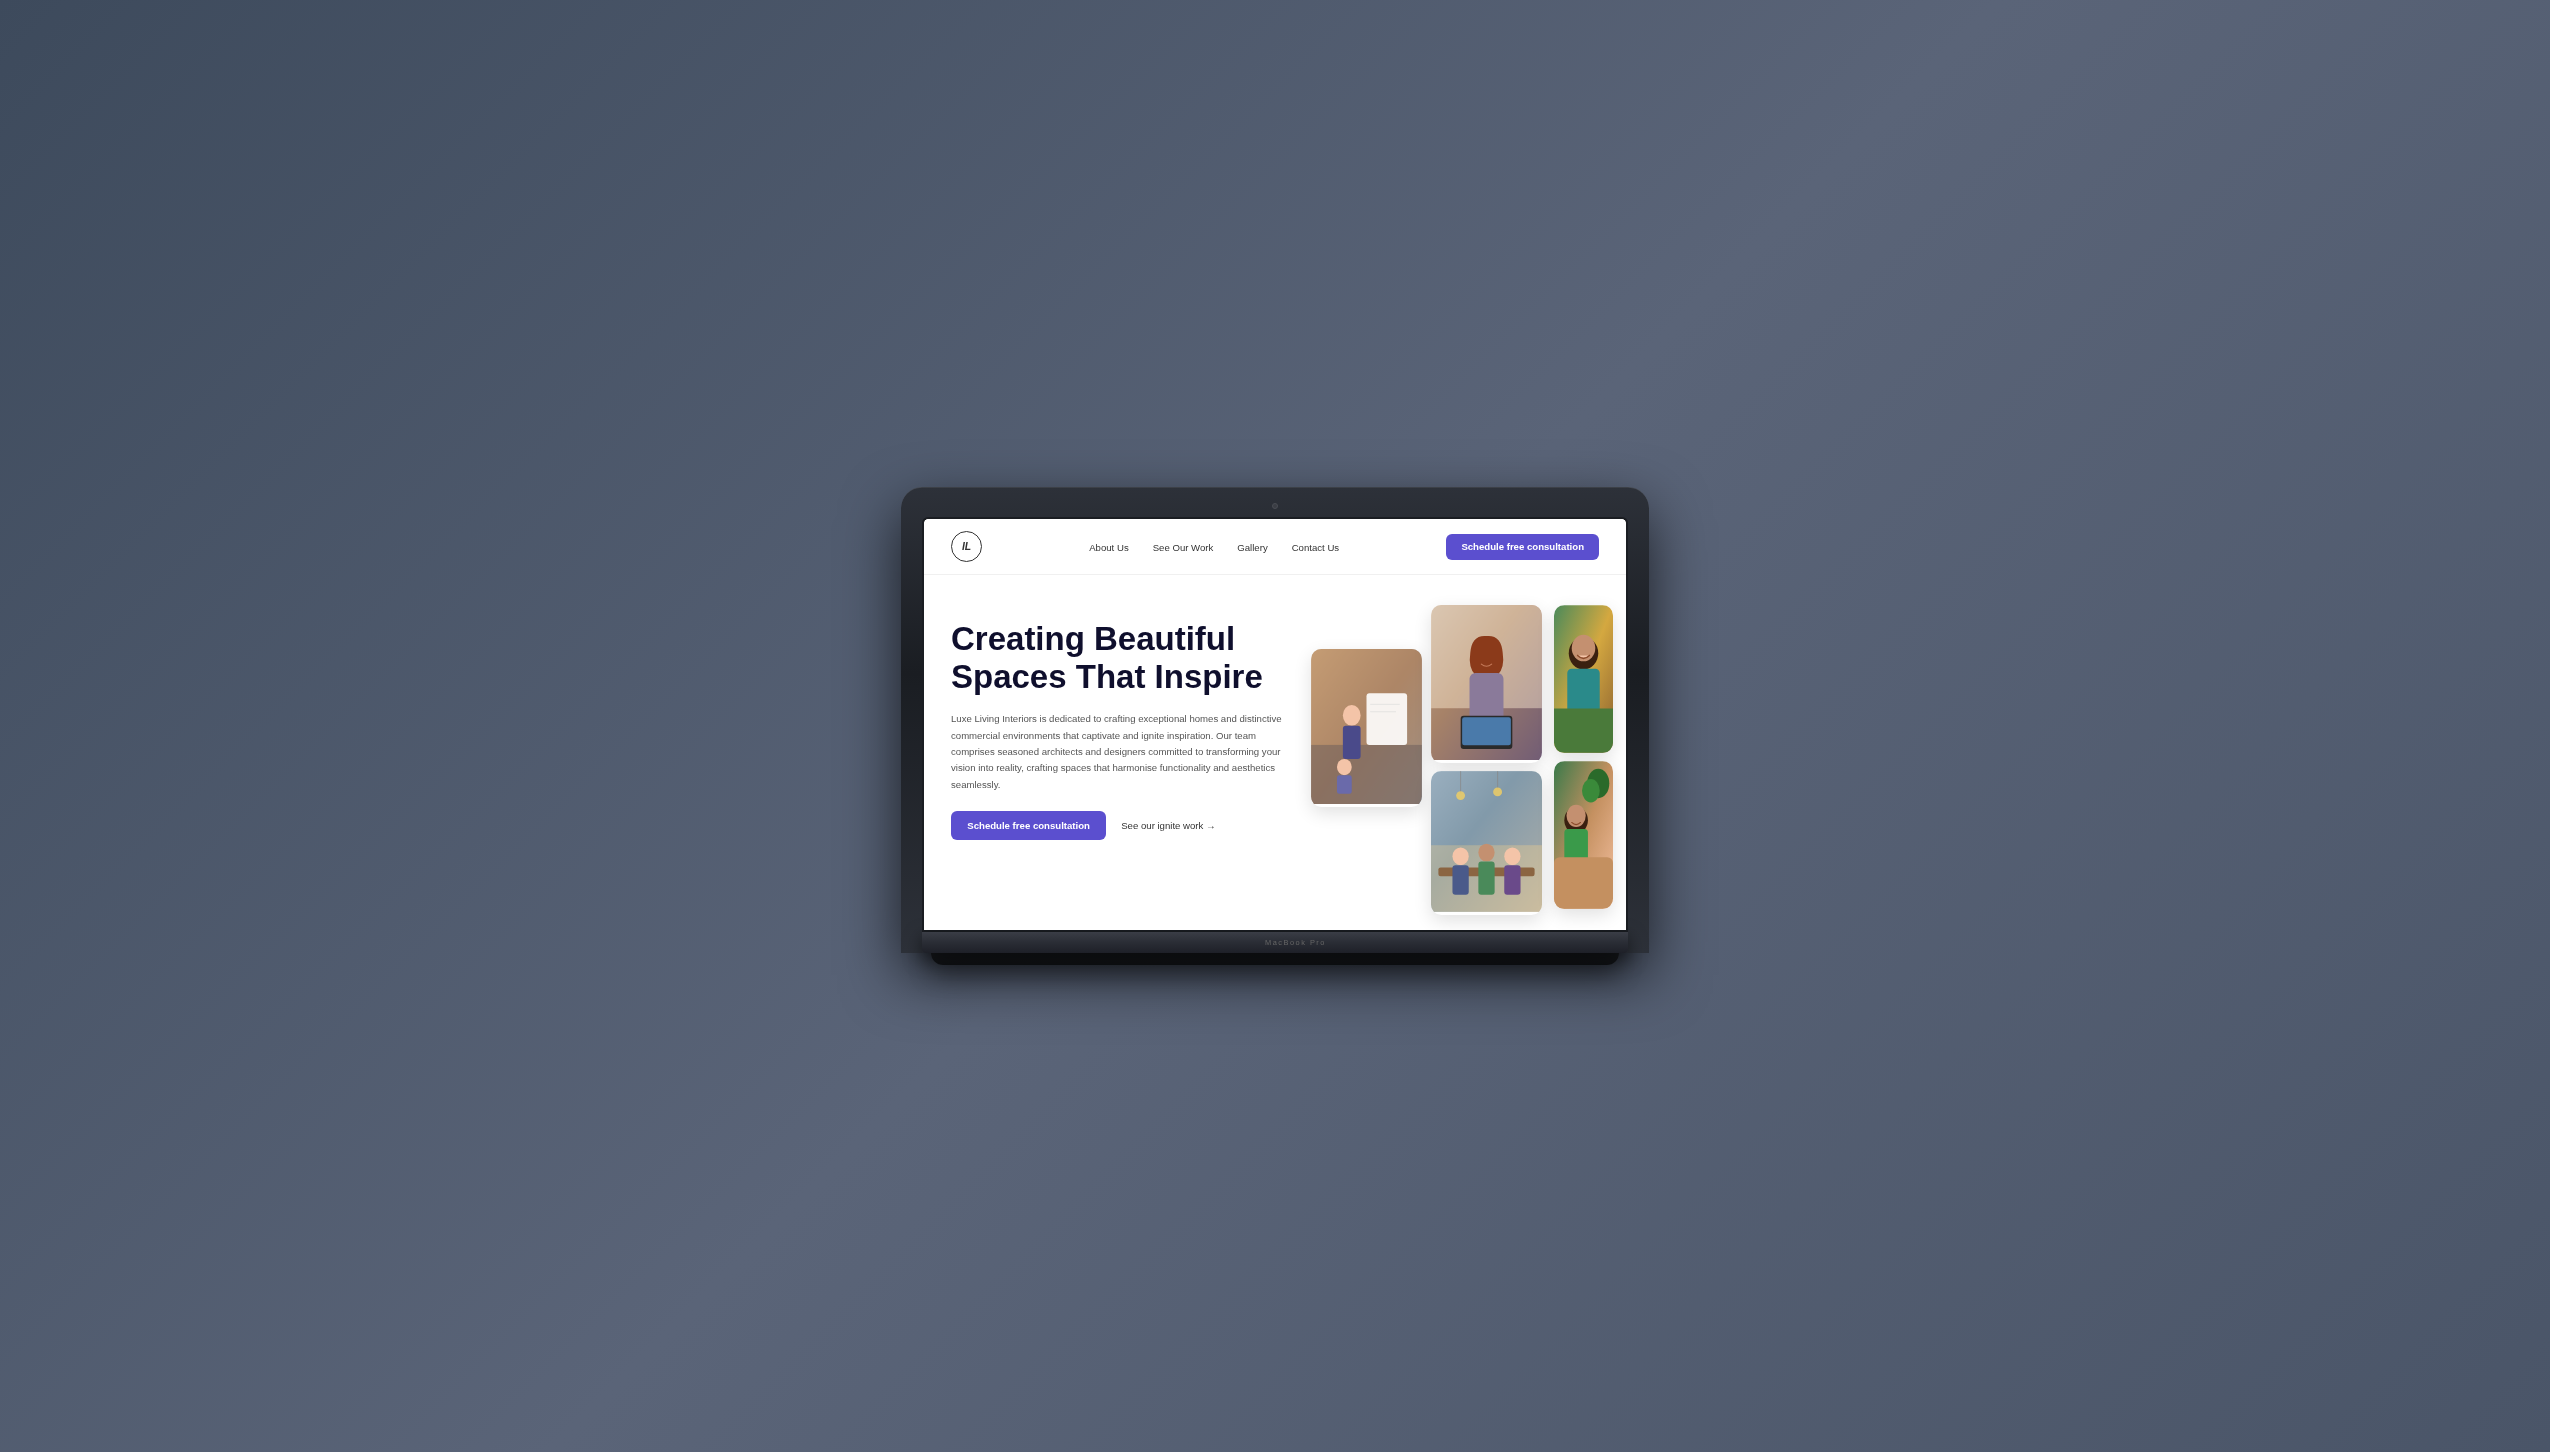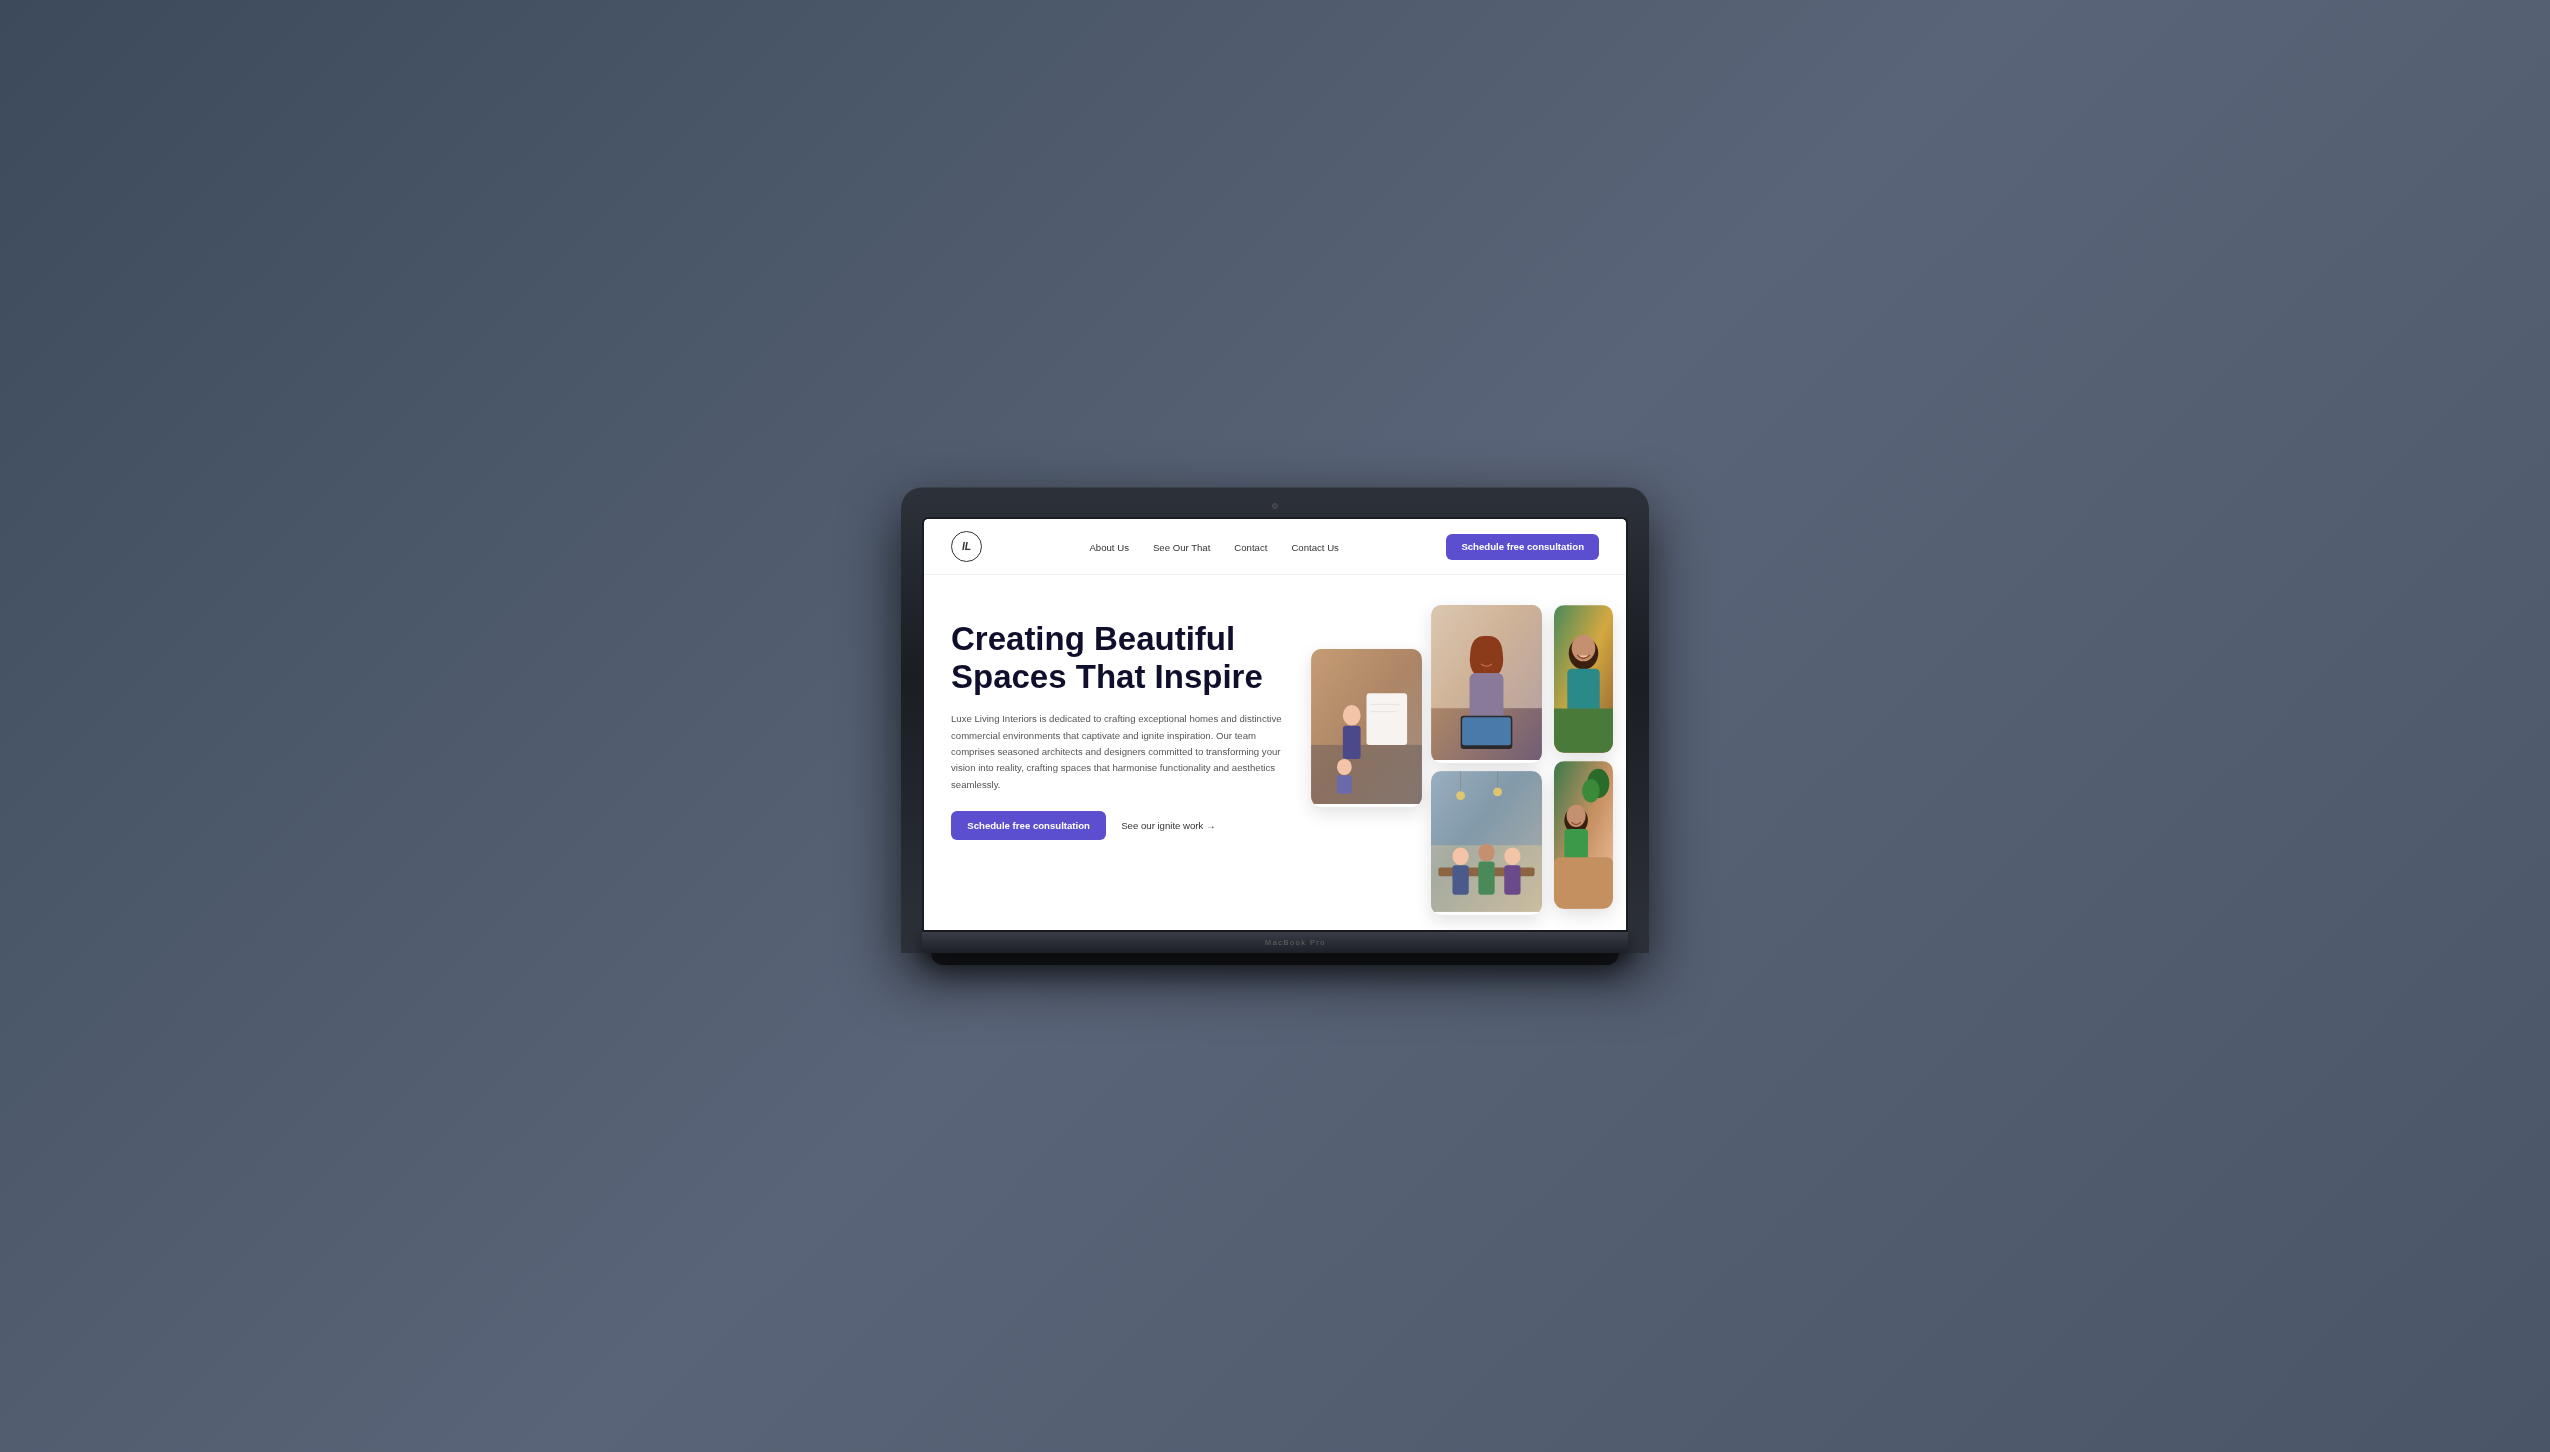--- a/index.html
+++ b/index.html
@@ -237,24 +237,24 @@
 
         <nav class="site-nav">
           <div class="site-logo">
             <span>IL</span>
           </div>
           <ul class="nav-links">
             <li>
               <a href="#about">About Us</a>
             </li>
             <li>
-              <a href="#work">See Our That</a>
+              <a href="#work">See Our Work</a>
             </li>
             <li>
-              <a href="#gallery">Contact</a>
+              <a href="#gallery">Gallery</a>
             </li>
             <li>
               <a href="#contact">Contact Us</a>
             </li>
           </ul>
           <button class="nav-cta">Schedule free consultation</button>
         </nav>
 
         <section class="hero-section">
           <div class="hero-left">

